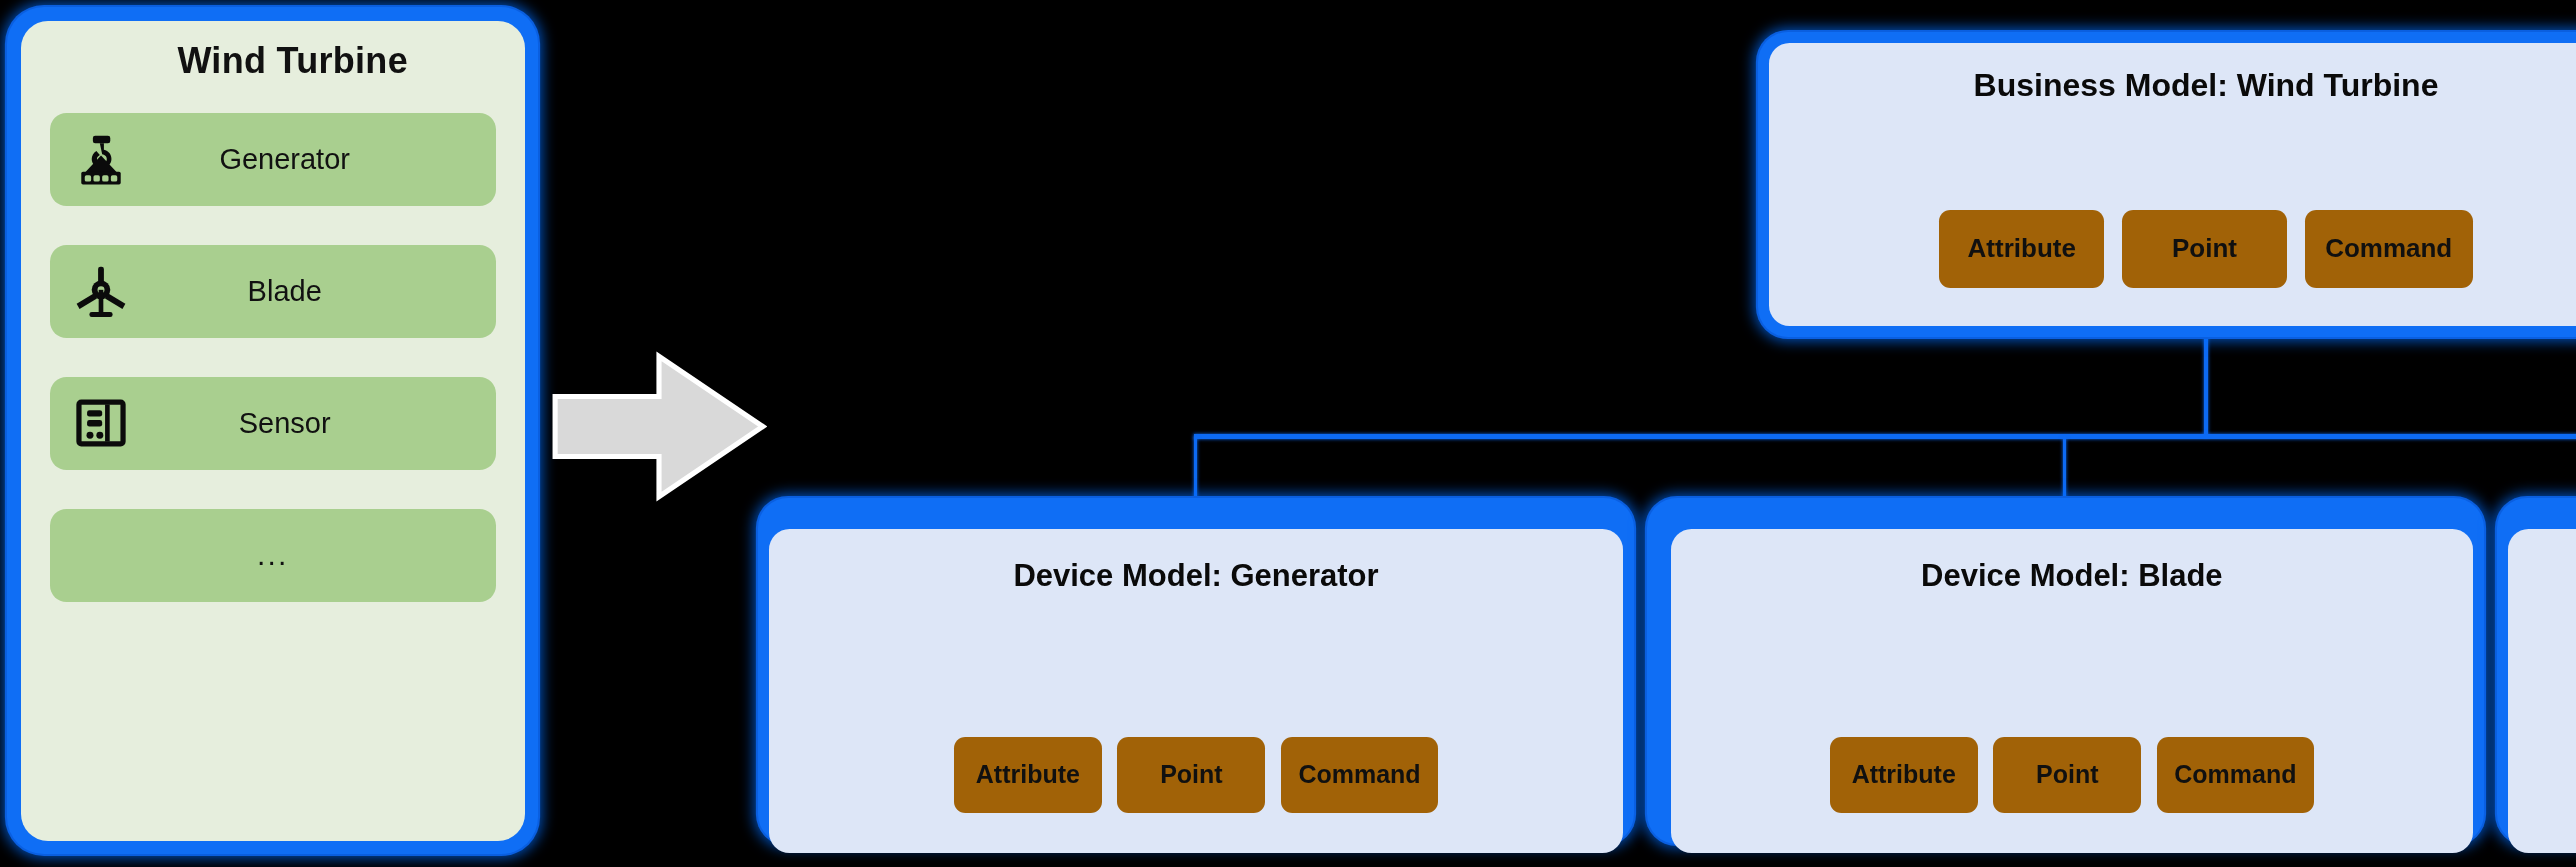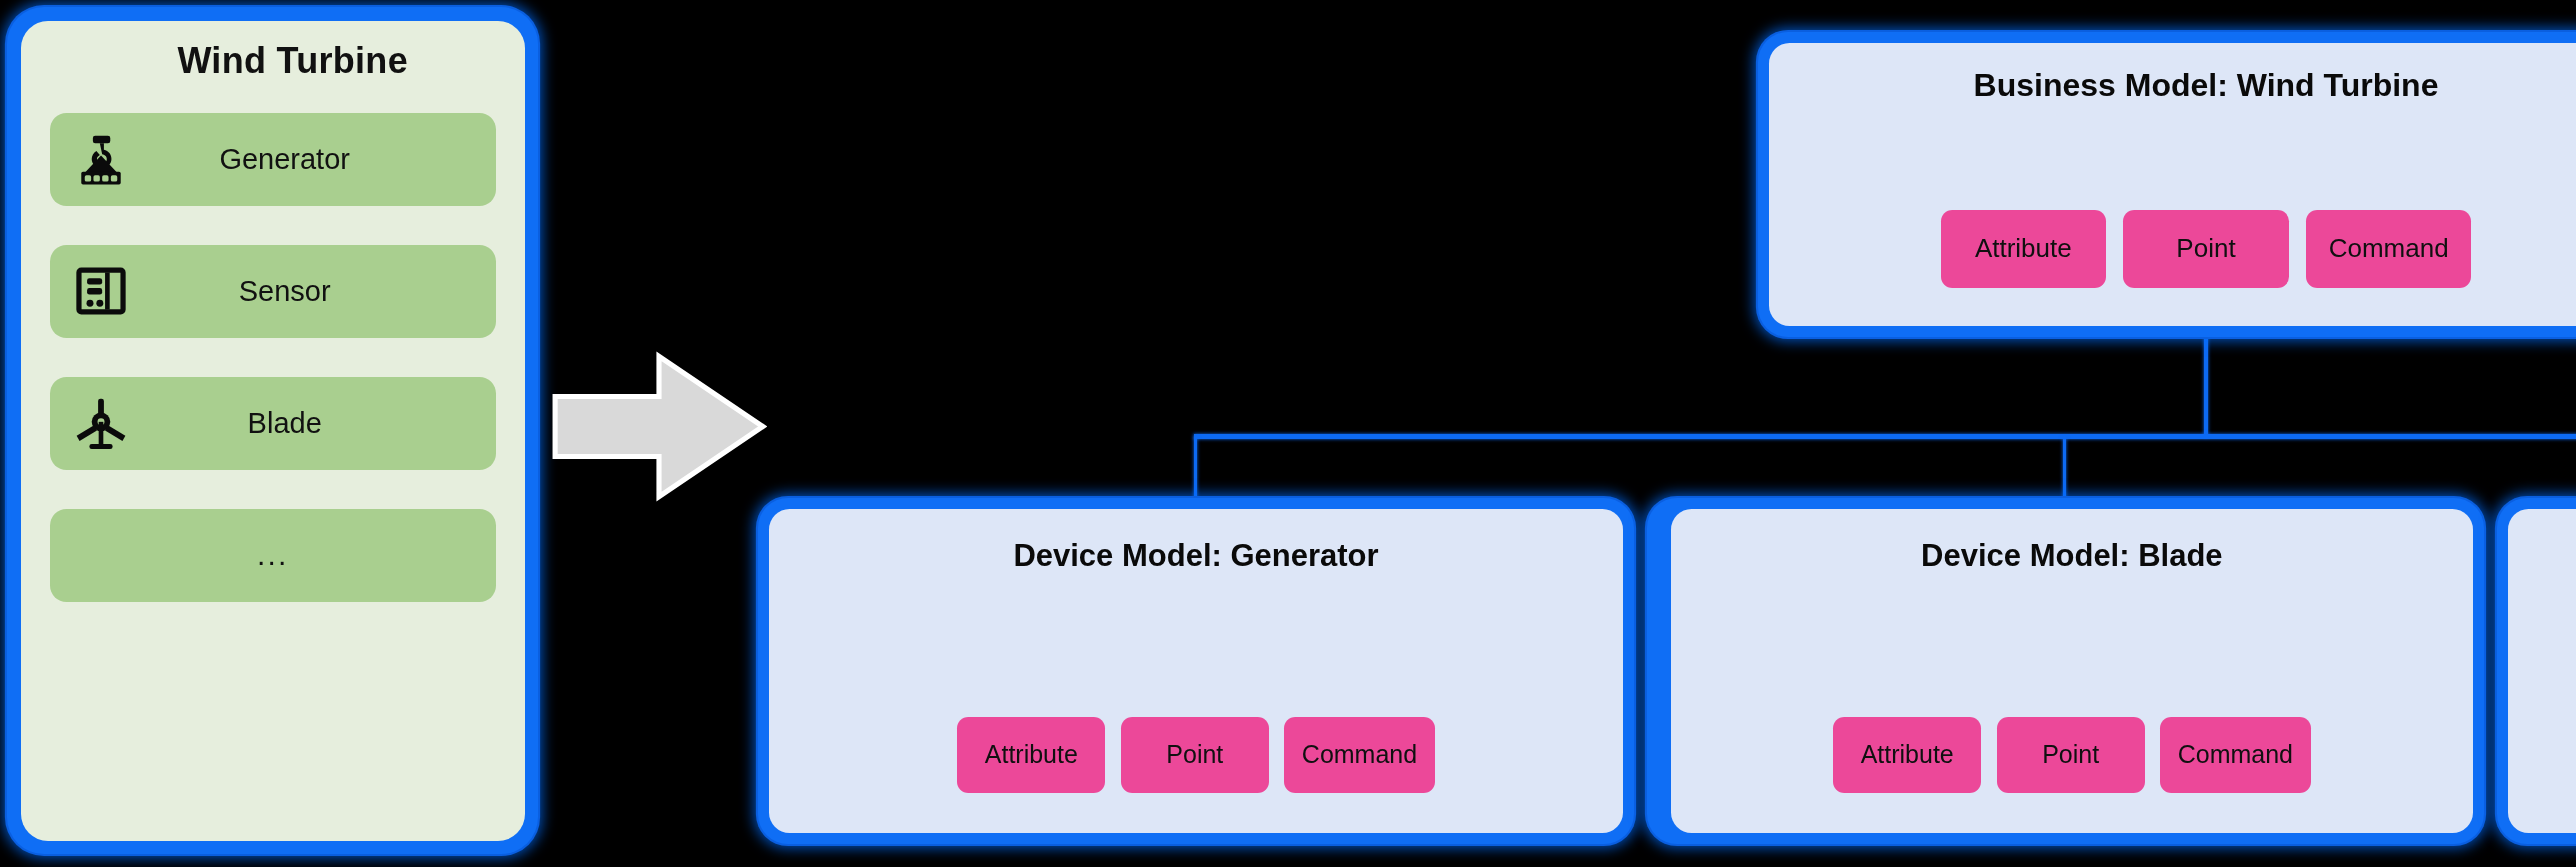--- a/index.html
+++ b/index.html
@@ -34,27 +34,27 @@
   #flow-arrow{position:absolute;left:551px;top:349px;width:216px;height:155px;}
   #flow-arrow svg{width:100%;height:100%;display:block;}
 
   
   #business-card{left:1758px;top:32px;width:896px;height:305px;}
   #business-card .inner{background:#dde6f7;}
   .card-title{position:absolute;left:0;right:0;top:24px;text-align:center;
       font-size:32px;font-weight:bold;color:#0a0a0a;}
   .chip-row{position:absolute;left:24px;right:24px;bottom:38px;
       display:flex;justify-content:center;gap:17.5px;}
-  .chip{background:#ec4899;border-radius:11.3px;height:78px;
+  .chip{background:#a16207;border-radius:11.3px;height:78px;
       display:flex;align-items:center;justify-content:center;
-      font-size:26px;color:#101010;padding:0 20.6px;min-width:124px;}
+      font-size:26px;color:#101010;padding:0 20.6px;min-width:124px;font-weight:bold;}
 
   
   .device-card{top:498px;height:346px;}
-  .device-card .inner{background:#dde6f7;}
+  .device-card .inner{background:#dde6f7;margin-top:20px;}
   #device-card-0{left:758px;width:876px;}
   #device-card-1{left:1647px;width:837px;padding-left:24px;}
   #device-card-2{left:2497px;width:835px;}
   .device-card .card-title{top:29px;font-size:31px;}
   .device-card .chip-row{bottom:40px;gap:15.5px;}
   .device-card .chip{height:76px;font-size:25px;min-width:113px;padding:0 17.5px;}
 
   
   .conn{position:absolute;background:#0d6af3;box-shadow:0 0 3.1px 0.5px rgba(13,106,243,.8);}
   #conn-trunk{left:2204px;top:336px;width:3.6px;height:101px;}
@@ -86,44 +86,44 @@
               <rect x="52" y="78" width="11" height="11" rx="3" fill="#a9cf8f"></rect>
               <rect x="67" y="78" width="11" height="11" rx="3" fill="#a9cf8f"></rect>
             </svg>
           </span>
           <span class="pill-label">Generator</span>
         </div>
 
         <div class="pill">
           <span class="pill-icon">
             <svg viewBox="0 0 100 100">
-              <rect x="12" y="14" width="76" height="72" rx="4" fill="none" stroke="#0b0b0b" stroke-width="9"></rect>
-              <line x1="61" y1="18" x2="61" y2="82" stroke="#0b0b0b" stroke-width="8"></line>
-              <rect x="26" y="28" width="26" height="11" rx="4"></rect>
-              <rect x="26" y="45" width="26" height="11" rx="4"></rect>
-              <circle cx="31" cy="71" r="6"></circle>
-              <circle cx="48" cy="71" r="6"></circle>
-            </svg>
-          </span>
-          <span class="pill-label">Sensor</span>
-        </div>
-
-        <div class="pill">
-          <span class="pill-icon">
-            <svg viewBox="0 0 100 100">
               <rect x="45" y="8" width="10" height="32" rx="4"></rect>
               <circle cx="50" cy="48" r="16"></circle>
               <circle cx="50" cy="48" r="6" fill="#a9cf8f"></circle>
               <rect x="46" y="48" width="8" height="42"></rect>
               <path d="M38 54 L8 72 l5 9 l30 -18 z"></path>
               <path d="M62 54 L92 72 l-5 9 l-30 -18 z"></path>
               <rect x="30" y="86" width="40" height="9" rx="4"></rect>
             </svg>
           </span>
           <span class="pill-label">Blade</span>
+        </div>
+
+        <div class="pill">
+          <span class="pill-icon">
+            <svg viewBox="0 0 100 100">
+              <rect x="12" y="14" width="76" height="72" rx="4" fill="none" stroke="#0b0b0b" stroke-width="9"></rect>
+              <line x1="61" y1="18" x2="61" y2="82" stroke="#0b0b0b" stroke-width="8"></line>
+              <rect x="26" y="28" width="26" height="11" rx="4"></rect>
+              <rect x="26" y="45" width="26" height="11" rx="4"></rect>
+              <circle cx="31" cy="71" r="6"></circle>
+              <circle cx="48" cy="71" r="6"></circle>
+            </svg>
+          </span>
+          <span class="pill-label">Sensor</span>
         </div>
 
         <div class="pill">
           <span class="pill-label center">...</span>
         </div>
 
       </div>
     </div>
   </div>
 

